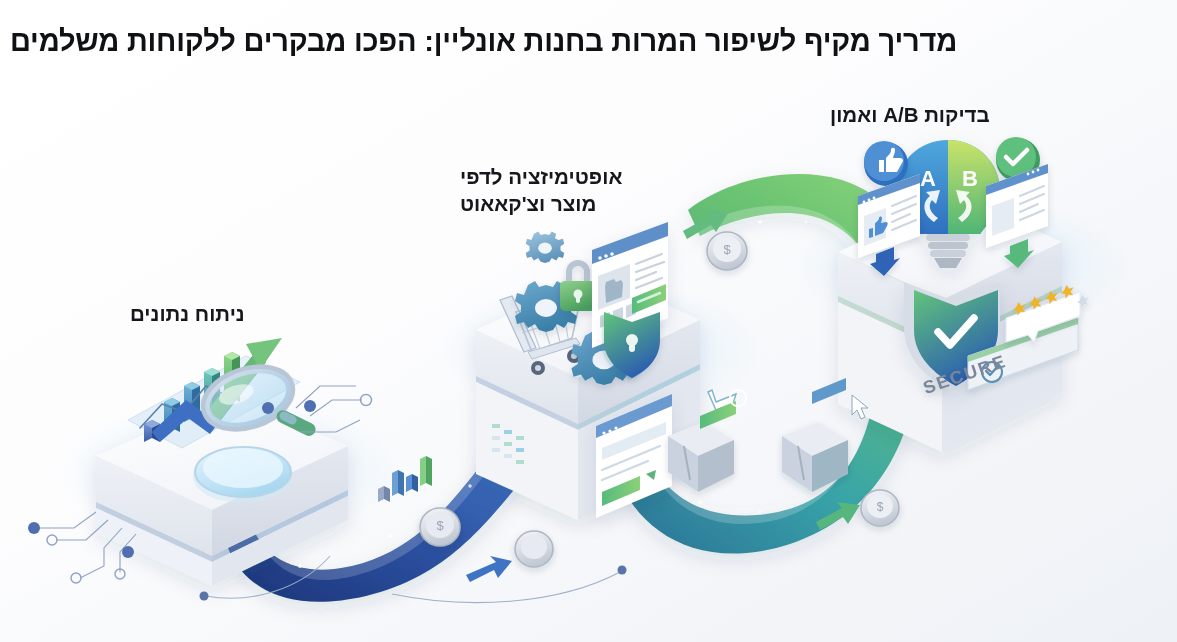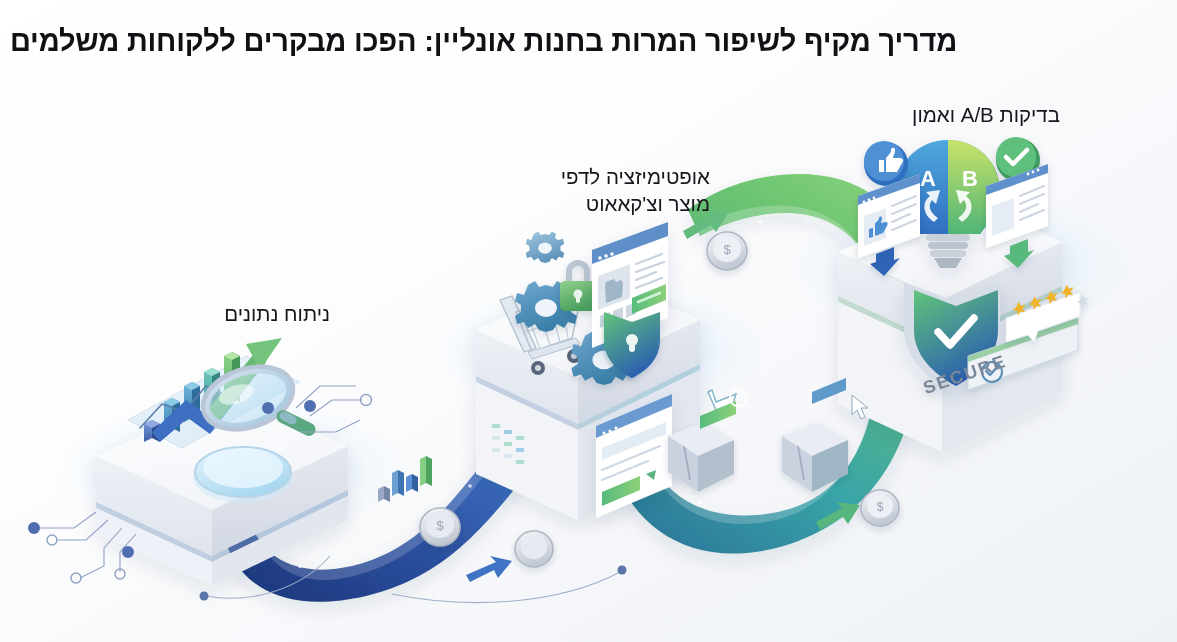--- a/index.html
+++ b/index.html
@@ -11,22 +11,22 @@
   }
   #stage{position:absolute;inset:0;}
   svg.layer{position:absolute;left:0;top:0;width:1177px;height:642px;overflow:visible;}
 
   .title{
     position:absolute;left:0;top:25px;width:967px;text-align:center;
     font-size:29px;font-weight:bold;color:#101114;letter-spacing:-0.2px;
     direction:rtl;white-space:nowrap;
   }
   .steplabel{
-    position:absolute;text-align:right;direction:rtl;
-    font-size:20.5px;font-weight:normal;color:#15171b;line-height:1.32;
+    position:absolute;text-align:left;direction:rtl;
+    font-size:20.5px;font-weight:bold;color:#15171b;line-height:1.32;
     white-space:pre-line;
   }
   #lbl-analysis{left:130px;top:300px;width:200px;}
   #lbl-optimize{left:460px;top:163px;width:250px;}
   #lbl-abtest{left:830px;top:101px;width:230px;}
 </style>
 </head>
 <body>
 
 <div id="stage">

